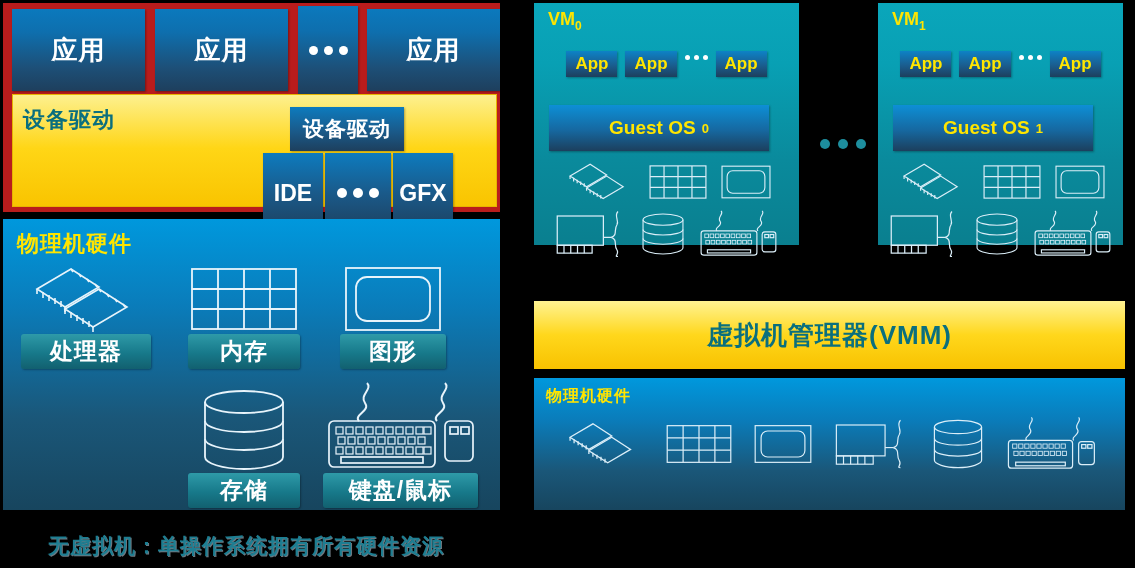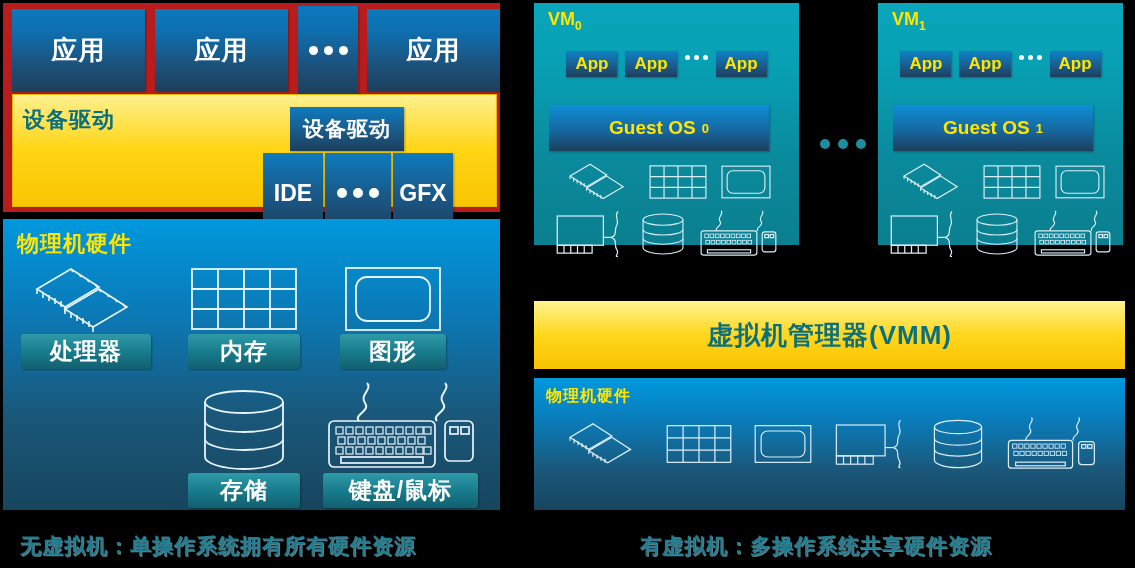--- a/index.html
+++ b/index.html
@@ -117,20 +117,21 @@
     box-sizing:border-box;
   }
   .right-hw .hw-title{left:12px;top:8px;font-size:16px;}
   .right-hw-icons{position:absolute;left:0;right:0;top:38px;display:flex;align-items:center;justify-content:center;gap:22px;}
 
   
   .caption{
     position:absolute;bottom:8px;color:#1d7e92;font-size:21px;font-weight:bold;
     letter-spacing:1px;text-shadow:1px 1px 0 rgba(200,220,235,.55);
     white-space:nowrap;
+    margin-left:28px;
   }
   .caption.left{left:20px;}
   .caption.right{left:640px;}
 
   svg{display:block;}
 </style>
 </head>
 <body>
 
 <div class="stage">
@@ -544,15 +545,14 @@
           </g>
           <rect x="16" y="76" width="82" height="6"></rect>
           <rect x="120" y="42" width="26" height="38" rx="5"></rect>
           <rect x="125" y="47" width="7" height="6"></rect>
             <rect x="135" y="47" width="7" height="6"></rect>
         </svg>
       </span>
     </div>
   </div>
 
-  <div class="caption right">有虚拟机：多操作系统共享硬件资源</div>
 
 </div>
 
 </body></html>

